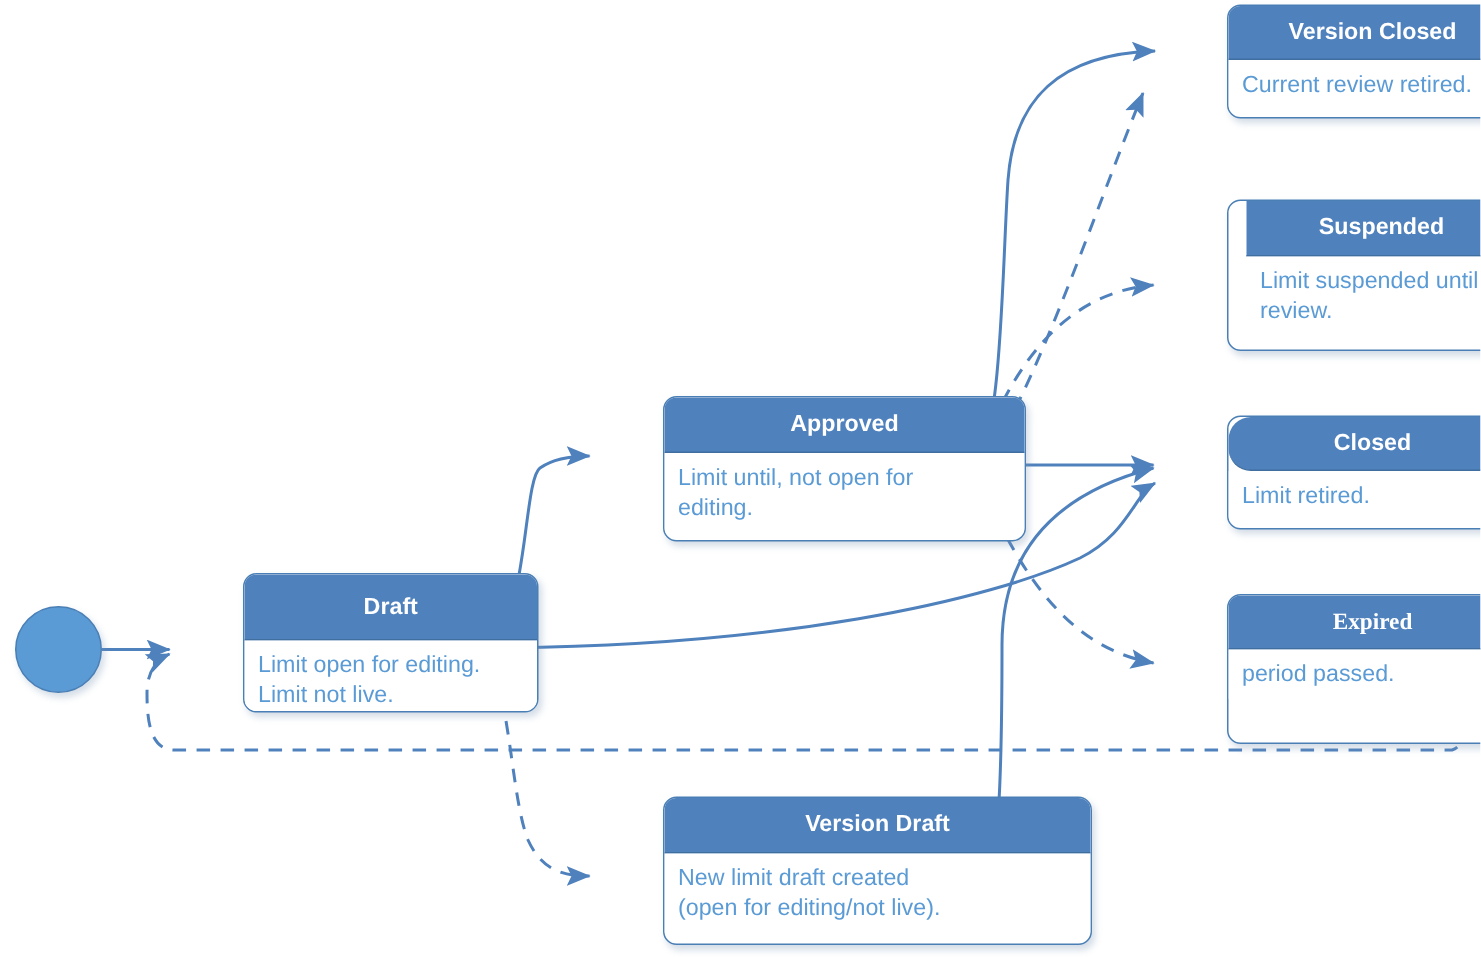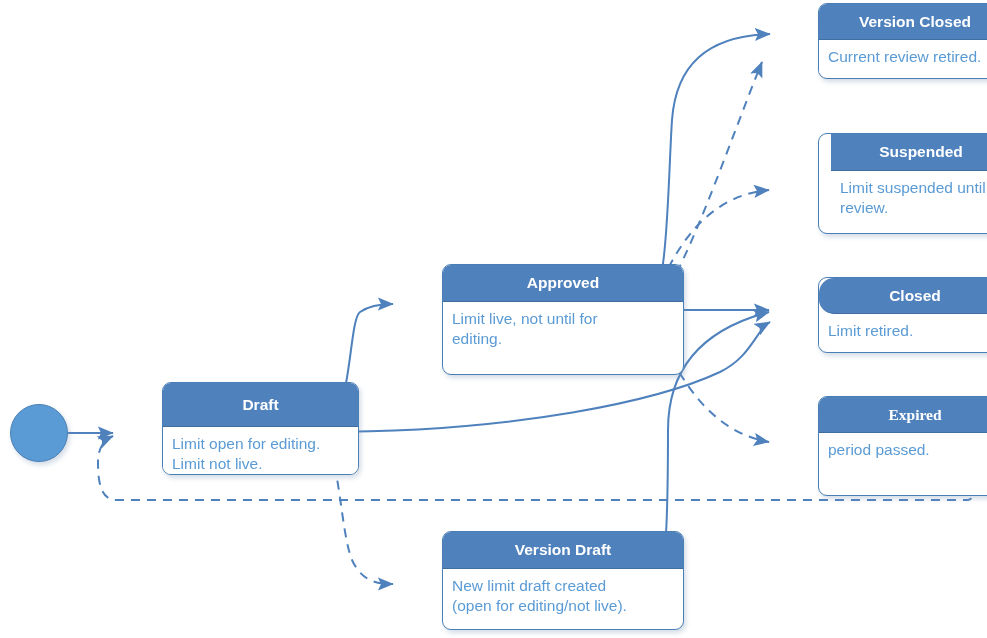--- a/index.html
+++ b/index.html
@@ -119,24 +119,24 @@
   <div id="start-node"></div>
 
   <div class="state-node" id="node-draft" style="left:122px; top:382px; width:197px; height:93px;">
     <div class="state-header" style="height:44px;">Draft</div>
     <div class="state-body">
       <span class="line">Limit open for editing.</span>
       <span class="line">Limit not live.</span>
     </div>
   </div>
 
-  <div class="state-node" id="node-approved" style="left:402px; top:264px; width:242px; height:111px;">
+  <div class="state-node" id="node-approved" style="left:402px; top:264px; width:242px; height:97px;">
     <div class="state-header" style="height:37px;">Approved</div>
     <div class="state-body">
-      <span class="line">Limit live, not until for</span>
+      <span class="line">Limit until, not open for</span>
       <span class="line">editing.</span>
     </div>
   </div>
 
   <div class="state-node" id="node-version-closed" style="left:778px; top:3px; width:194px; height:76px;">
     <div class="state-header" style="height:36px;">Version Closed</div>
     <div class="state-body">
       <span class="line">Current review retired.</span>
     </div>
   </div>
@@ -156,21 +156,21 @@
     </div>
   </div>
 
   <div class="state-node" id="node-expired" style="left:778px; top:396px; width:194px; height:100px;">
     <div class="state-header" style="height:36px;font-family:Liberation Serif, serif;">Expired</div>
     <div class="state-body">
       <span class="line">period passed.</span>
     </div>
   </div>
 
-  <div class="state-node" id="node-version-draft" style="left:402px; top:531px; width:242px; height:99px;">
+  <div class="state-node" id="node-version-draft" style="left:402px; top:531px; width:286px; height:99px;">
     <div class="state-header" style="height:37px;">Version Draft</div>
     <div class="state-body">
       <span class="line">New limit draft created</span>
       <span class="line">(open for editing/not live).</span>
     </div>
   </div>
 
 </div>
 
 </body></html>

